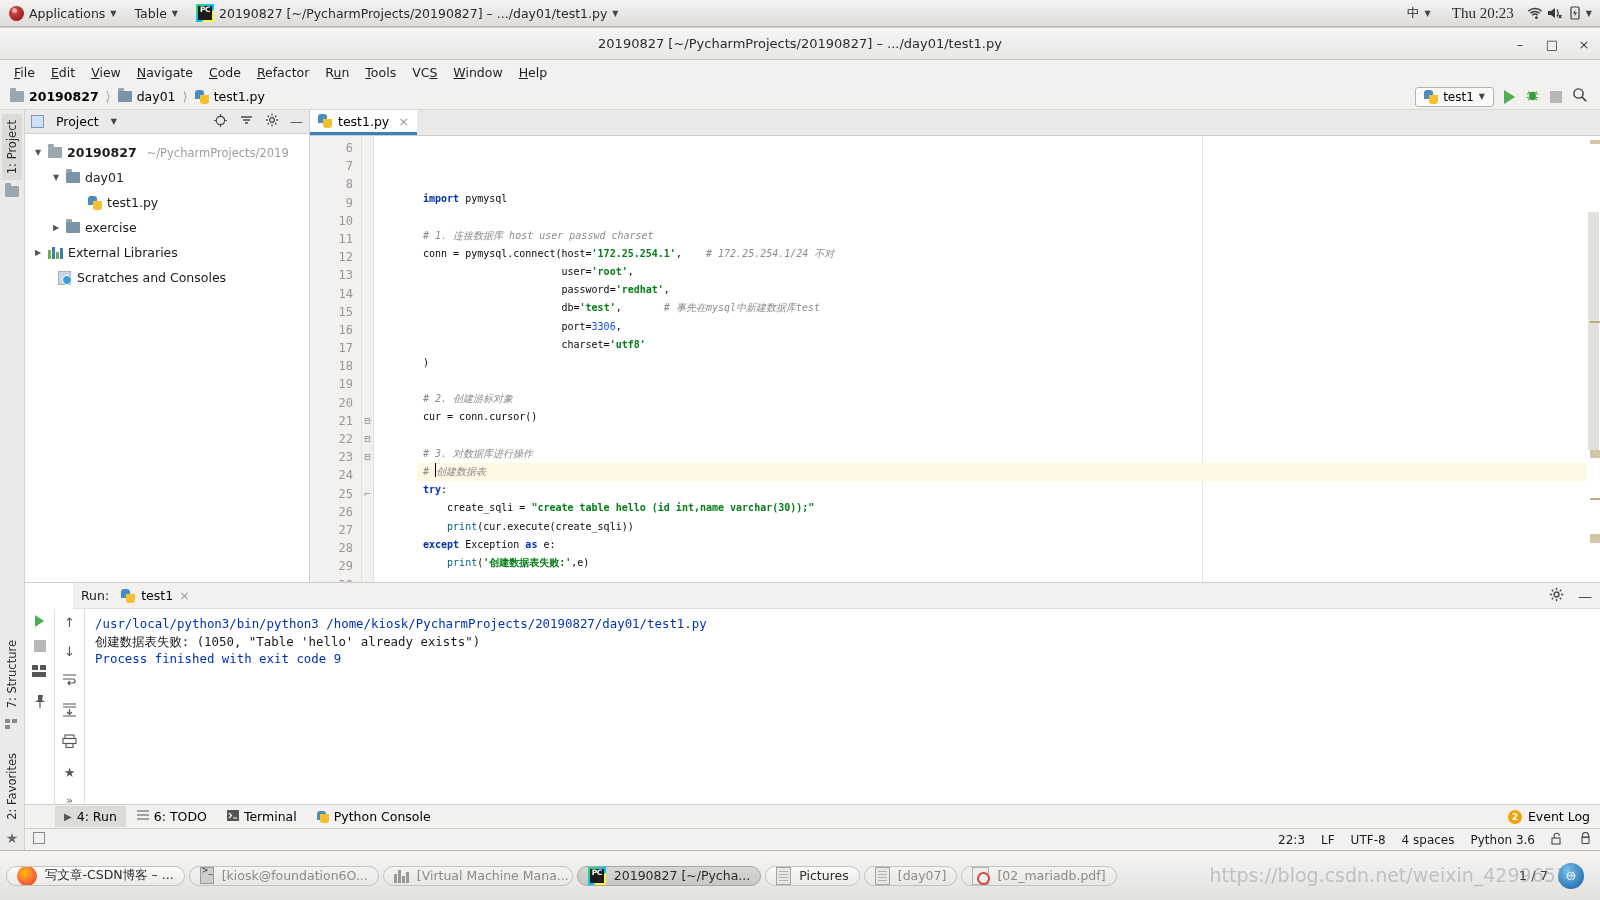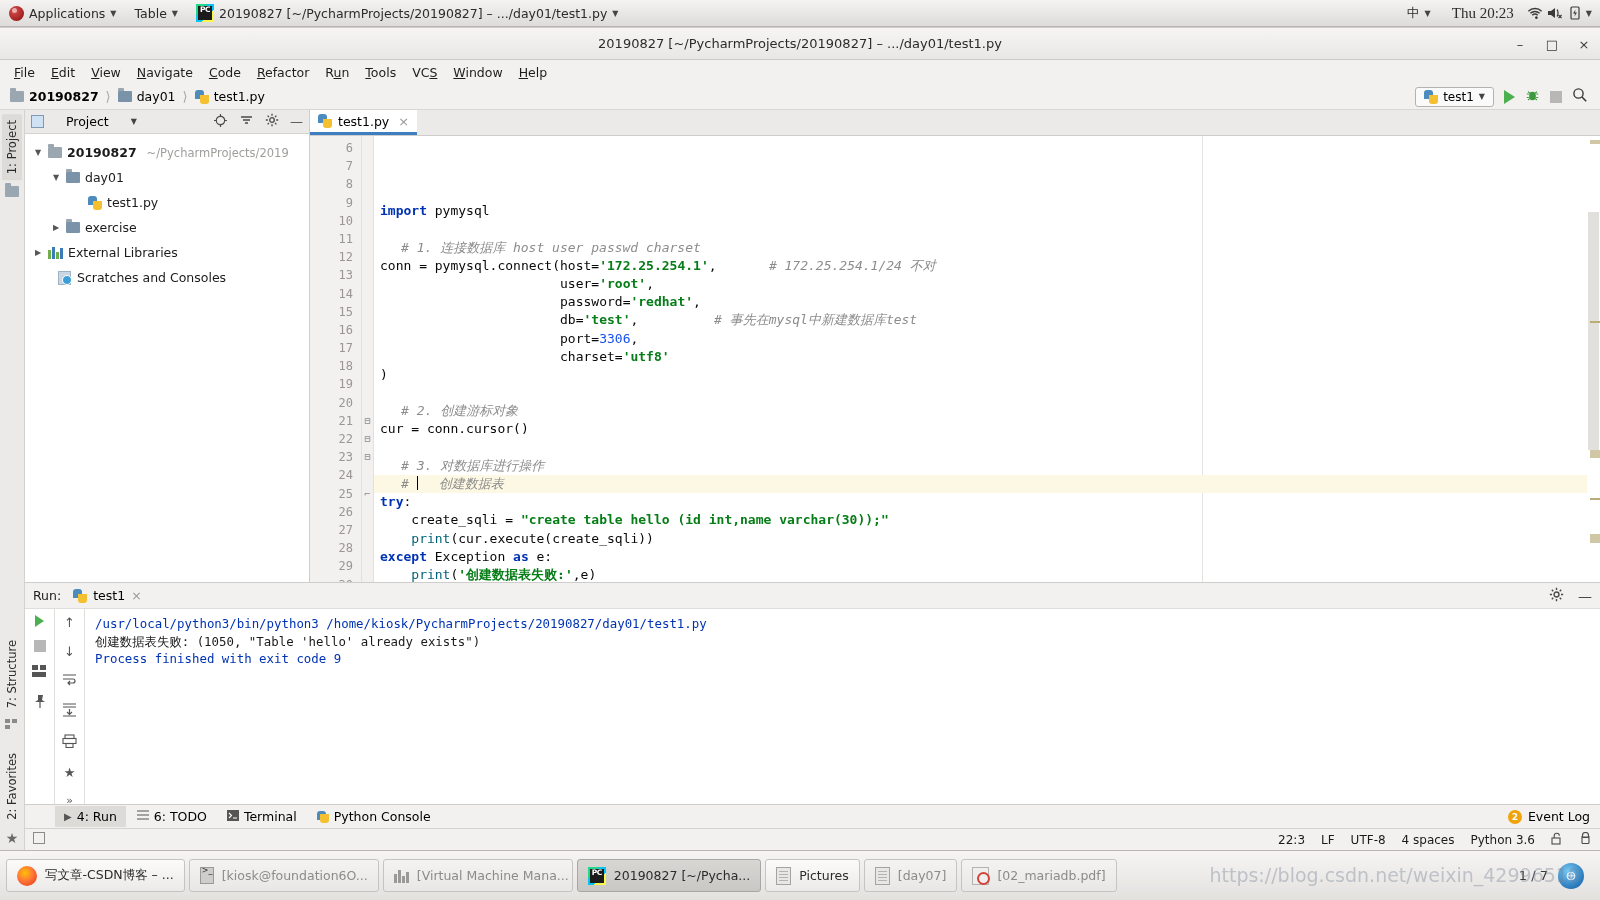--- a/index.html
+++ b/index.html
@@ -113,21 +113,21 @@
   }
   .vtab.sel { background: #dddbd8; }
 
   .content-col { flex: 1; display: flex; flex-direction: column; min-width: 0; }
   .upper { display: flex; min-height: 0; height: 472px; }
 
   
   .project-panel { width: 285px; background: #fff; display: flex; flex-direction: column; border-right: 1px solid #cfcdcb; }
   .pp-header {
     height: 24px; background: #eceae8; border-bottom: 1px solid #d4d2cf;
-    display: flex; align-items: center; padding: 0 6px; gap: 22px; font-size: 12.5px;
+    display: flex; align-items: center; padding: 0 6px; gap: 12px; font-size: 12.5px;
   }
   .pp-sq { width: 13px; height: 13px; border: 1px solid #7d99b5; background: #cfe2f3; }
   .pp-tools { margin-left: auto; display: flex; align-items: center; gap: 11px; color: #4a4a4a; font-size: 13px; }
   .pp-tree { flex: 1; overflow: hidden; padding-top: 6px; font-size: 12.5px; color: #1b1b1b; }
   .tnode { display: flex; align-items: center; gap: 5px; height: 25px; padding-left: 6px; white-space: nowrap; }
   .arrow { width: 10px; text-align: center; color: #555; font-size: 8px; }
   .arrow.empty { visibility: hidden; }
   .tnode .path { color: #a09e9b; font-size: 11.5px; margin-left: 5px; }
   .lib-ic { display:inline-flex; gap:1px; align-items:flex-end; height:13px; }
   .lib-ic i { width:3px; display:block; }
@@ -148,44 +148,44 @@
     width: 52px; background: #f2f1f0; border-right: 1px solid #e3e1de;
     text-align: right; color: #999693; font-size: 12px;
     font-family: "DejaVu Sans Mono", monospace; padding-top: 3px; flex-shrink: 0;
   }
   .gline { height: 18.2px; line-height: 18.2px; padding-right: 8px; }
   .fold-col { width: 12px; background: #f2f1f0; border-right: 1px solid #e3e1de; padding-top: 3px; flex-shrink: 0;
               font-family: "DejaVu Sans Mono", monospace; font-size: 10px; color: #8a8a8a; }
   .fline { height: 18.2px; line-height: 18.2px; text-align: center; }
   .code-area {
     flex: 1; position: relative; padding-top: 3px; overflow: hidden;
-    font-family: "DejaVu Sans Mono", monospace; font-size: 13px; white-space: pre;
+    font-family: "DejaVu Sans Mono", monospace; font-size: 10px; white-space: pre; padding-left: 43px;
   }
   .cline { height: 18.2px; line-height: 18.2px; padding-left: 6px; position: relative; }
   .cline.hl { background: #fdf8e3; }
   .margin-guide { position: absolute; top: 0; bottom: 0; left: 828px; width: 1px; background: #e6e4e1; }
   .ed-scroll { width: 13px; background: #fff; flex-shrink: 0; position: relative; }
   .ed-scroll .thumb { position: absolute; left: 1px; width: 11px; background: #e2e0dd; border-radius: 0; }
   .mk { position: absolute; right: 0; width: 10px; height: 4px; background: #cfc7a5; }
   .mk2 { position: absolute; right: 0; width: 10px; height: 2px; background: #b9ac77; }
 
   
   .kw { color: #0033b3; font-weight: bold; }
   .str { color: #067d17; font-weight: bold; }
-  .cm { color: #8c8c8c; font-style: italic; margin-left: 21px; }
+  .cm { color: #8c8c8c; font-style: italic; }
   .num { color: #1750eb; }
   .fn { color: #00627a; }
   .plain { color: #080808; }
   .caret { display:inline-block; width:1px; height:14px; background:#000; vertical-align:-2px; }
 
   
   .run-panel { flex: 1; display: flex; flex-direction: column; background: #fff; border-top: 1px solid #cfcdcb; min-height: 0; }
   .run-head {
     height: 26px; background: #f2f1f0; display: flex; align-items: center;
-    padding: 0 8px; gap: 12px; font-size: 12.5px; border-bottom: 1px solid #e0dedb;
+    padding: 0 8px; gap: 12px; font-size: 12.5px; border-bottom: 1px solid #e0dedb; margin-left: 48px;
   }
   .run-head .lbl { color: #1b1b1b; }
   .run-tab { display: flex; align-items: center; gap: 6px; }
   .run-head-right { margin-left: auto; display: flex; align-items: center; gap: 14px; color: #4a4a4a; font-size: 14px; }
   .run-body { flex: 1; display: flex; min-height: 0; }
   .run-toolbar {
     width: 30px; border-right: 1px solid #e0dedb; display: flex; flex-direction: column;
     align-items: center; padding-top: 6px; gap: 13px; background: #fff;
   }
   .run-toolbar2 {
@@ -220,22 +220,22 @@
   .lock-ic { font-size: 12px; }
 
   
   .taskbar {
     position: absolute; bottom: 0; left: 0; width: 1600px; height: 50px;
     background: linear-gradient(to bottom, #f6f5f4, #e3e1de);
     border-top: 1px solid #b9b6b3; display: flex; align-items: center;
     padding: 0 6px; gap: 4px;
   }
   .tb-item {
-    display: flex; align-items: center; gap: 8px; height: 33px; padding: 0 10px;
-    border: 1px solid #c6c4c1; border-radius: 3px; font-size: 12.5px;
+    display: flex; align-items: center; gap: 8px; height: 20px; padding: 0 10px;
+    border: 1px solid #c6c4c1; border-radius: 11px; font-size: 12.5px;
     background: linear-gradient(to bottom, #fbfbfa, #eceae8);
     max-width: 190px; overflow: hidden; white-space: nowrap; color: #2b2b2b;
   }
   .tb-item.active { background: linear-gradient(to bottom, #d9d7d4, #c9c7c4); border-color: #a9a7a4; }
   .tb-item.dim { color: #8d8b88; background: linear-gradient(to bottom, #f4f3f2, #e9e7e5); }
   .ff-ic { width: 20px; height: 20px; border-radius: 50%;
            background: radial-gradient(circle at 40% 35%, #ffc107 0%, #ff7139 48%, #d9360b 100%); }
   .term-ic { width: 17px; height: 17px; background: #cfcdcb; border: 1px solid #9b9997; position: relative; }
   .term-ic::after { content: ">_"; position: absolute; left: 1px; top: -2px; font-size: 8px; color: #333; }
   .vm-ic { display: inline-flex; gap: 1px; align-items: flex-end; height: 15px; }

